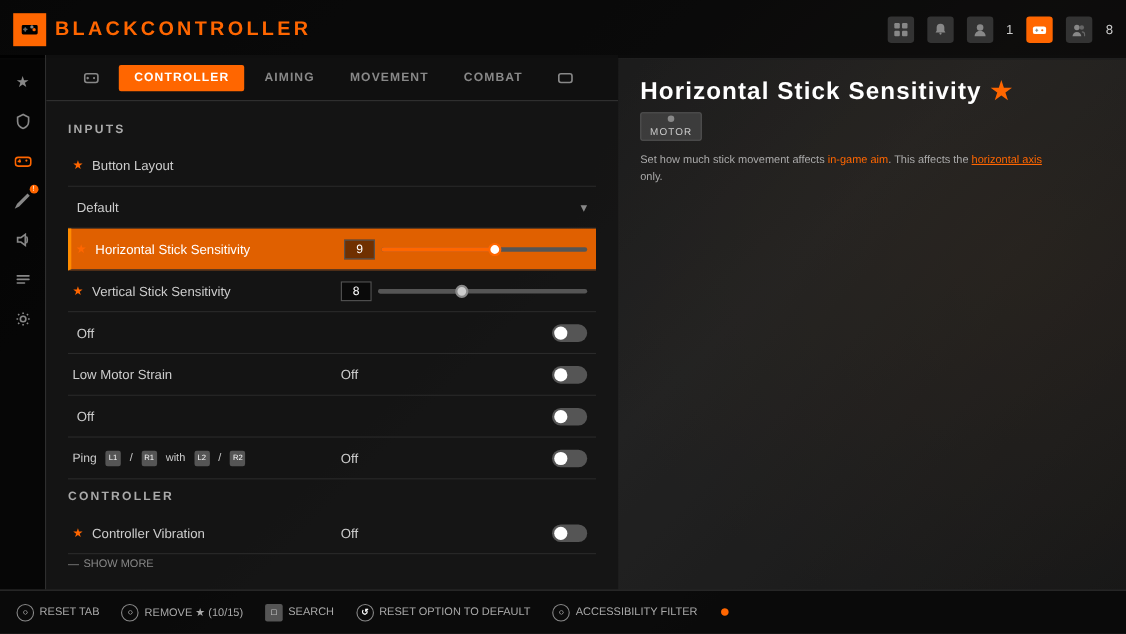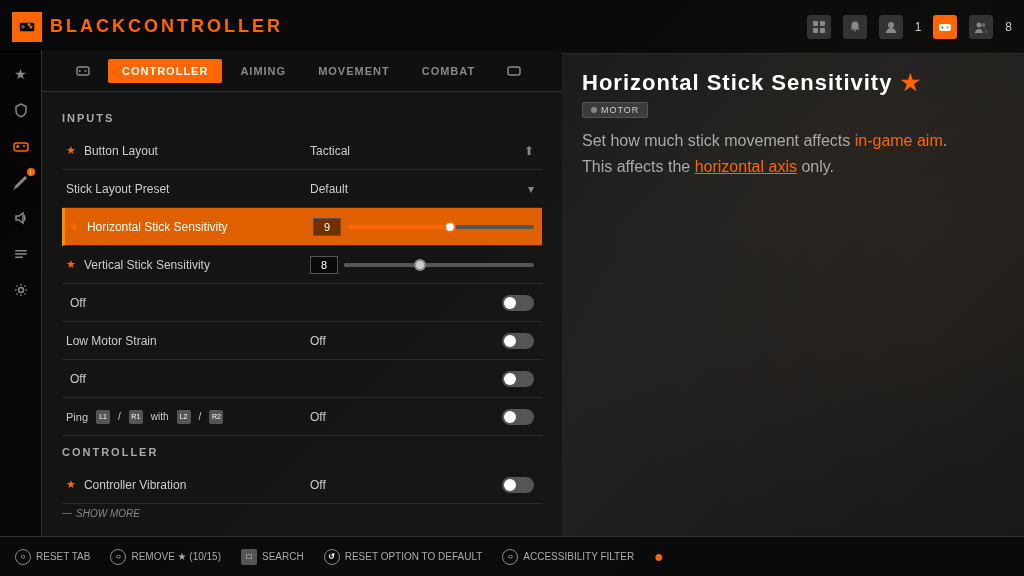--- a/index.html
+++ b/index.html
@@ -357,31 +357,32 @@
       background: rgba(80,80,80,0.6);
       border: 1px solid #555;
       padding: 2px 8px;
       font-size: 9px;
       letter-spacing: 1px;
       color: #ccc;
       display: flex;
       align-items: center;
       gap: 4px;
       border-radius: 2px;
+      flex-direction: column;
     }
 
     .motor-dot {
       width: 6px;
       height: 6px;
       background: #888;
       border-radius: 50%;
     }
 
     .detail-desc {
-      font-size: 16px;
+      font-size: 10px;
       color: #aaa;
       line-height: 1.6;
       max-width: 380px;
     }
 
     .highlight-orange {
       color: #ff6600;
     }
 
     .highlight-underline {
@@ -432,21 +433,20 @@
     }
 
     .show-more {
       font-size: 10px;
       color: #888;
       padding: 4px 0;
       cursor: pointer;
       display: flex;
       align-items: center;
       gap: 4px;
-      font-style: italic;
     }
 
     .show-more-line {
       width: 10px;
       height: 1px;
       background: #666;
     }
 
     .small-btn-icon {
       width: 14px;
@@ -599,30 +599,23 @@
 
     <div class="settings-list">
 
       <div class="section-header">INPUTS</div>
 
       <div class="setting-row">
         <div class="setting-label">
           <span class="star-icon">★</span>
           <span>Button Layout</span>
         </div>
-        <div class="setting-value">
-          <span class="value-text">Tactical</span>
-          <span class="external-icon">⬆</span>
-        </div>
-      </div>
-
-      <div class="setting-row">
-        <div class="setting-label">
-          <span>Stick Layout Preset</span>
-        </div>
+      </div>
+
+      <div class="setting-row">
         <div class="setting-value">
           <span class="value-text">Default</span>
           <span class="dropdown-arrow">▾</span>
         </div>
       </div>
 
       <div class="setting-row highlighted">
         <div class="setting-label">
           <span class="star-icon">★</span>
           <span>Horizontal Stick Sensitivity</span>

